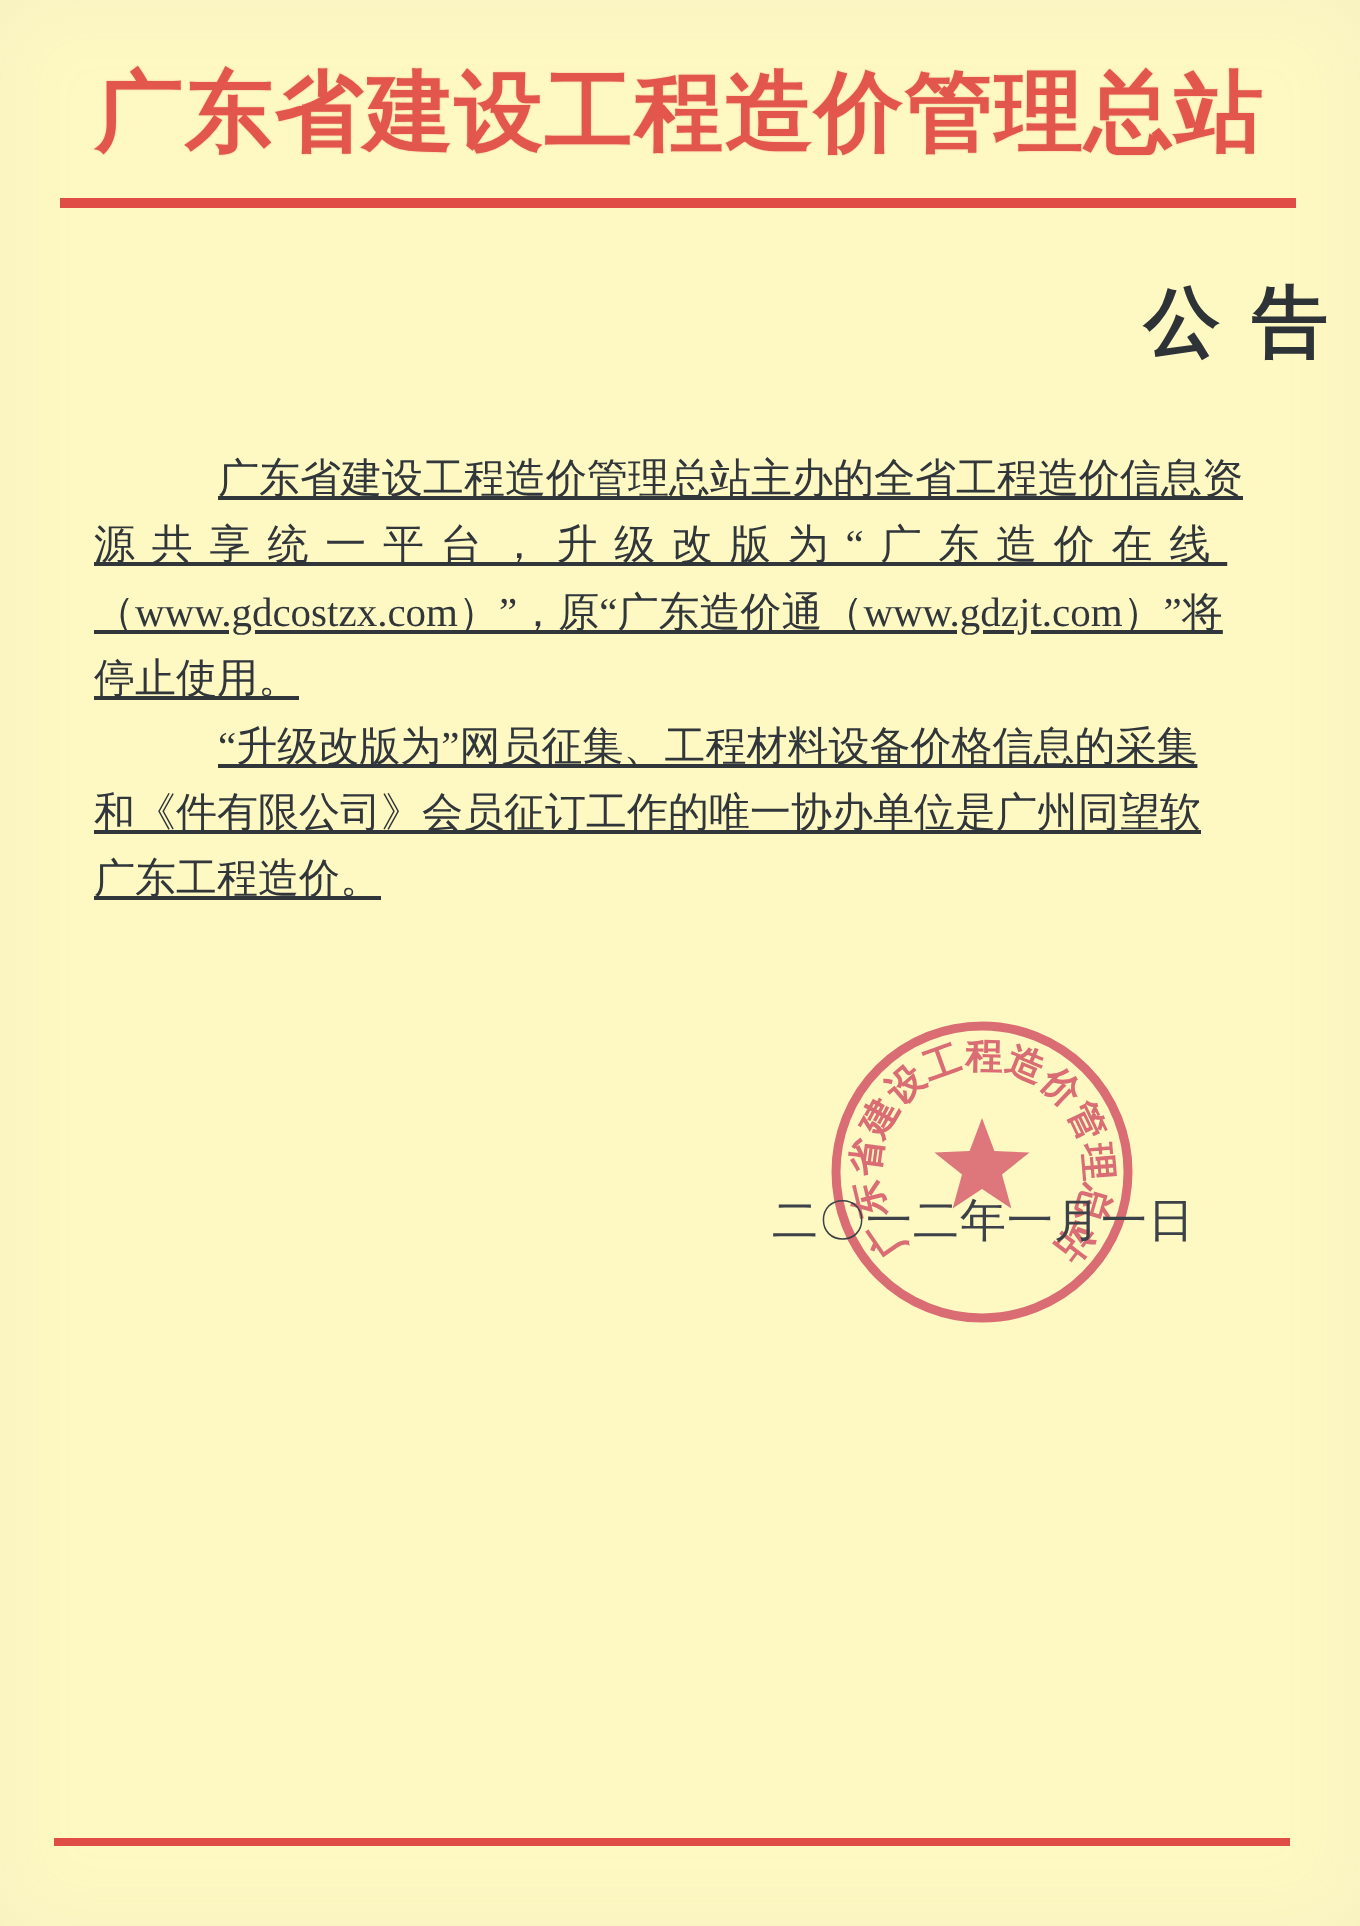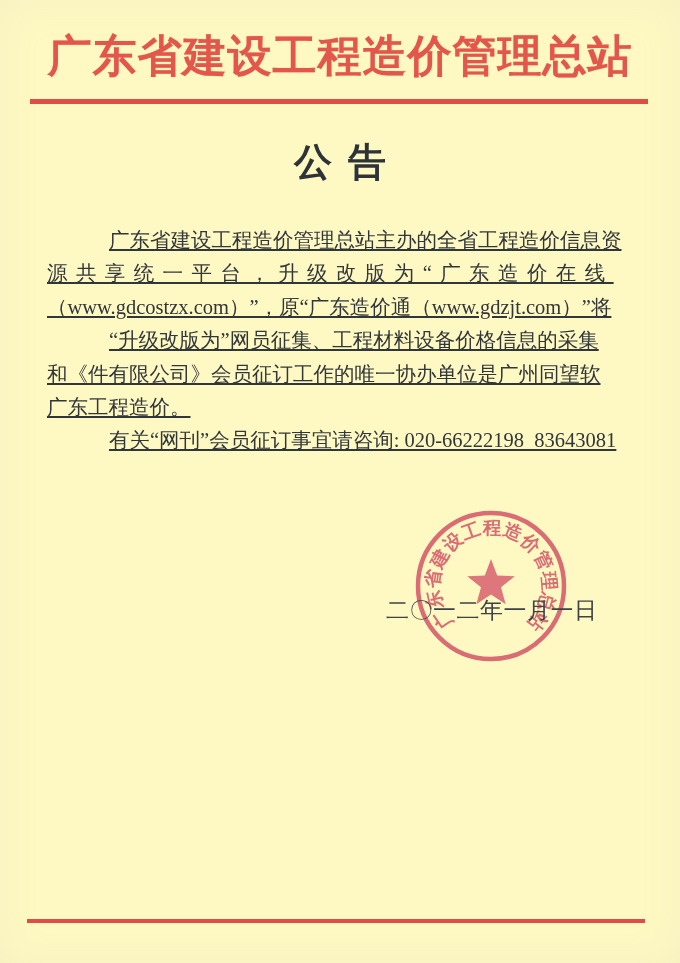--- a/index.html
+++ b/index.html
@@ -38,21 +38,21 @@
     left: 30px;
     width: 618px;
     height: 5px;
     background: #e04c46;
   }
   .notice-title {
     position: absolute;
     top: 138px;
     left: 0;
     right: 0;
-    text-align: center;
+    text-align: right;
     color: #2e3338;
     font-size: 38px;
     font-weight: bold;
     letter-spacing: 16px;
     padding-left: 16px;
     line-height: 48px;
   }
   .notice-body {
     position: absolute;
     top: 224px;
@@ -105,24 +105,24 @@
   <div class="org-title">广东省建设工程造价管理总站</div>
 
   <div class="rule-top"></div>
 
   <div class="notice-title">公告</div>
 
   <div class="notice-body">
       <div class="body-line indent">广东省建设工程造价管理总站主办的全省工程造价信息资</div>
       <div class="body-line wide">源共享统一平台，升级改版为“广东造价在线</div>
       <div class="body-line">（www.gdcostzx.com）”，原“广东造价通（www.gdzjt.com）”将</div>
+      <div class="body-line">停止使用。</div>
       <div class="body-line indent">“升级改版为”网员征集、工程材料设备价格信息的采集</div>
       <div class="body-line">和《件有限公司》会员征订工作的唯一协办单位是广州同望软</div>
       <div class="body-line">广东工程造价。</div>
-      <div class="body-line indent">有关“网刊”会员征订事宜请咨询: 020-66222198  83643081</div>
     </div>
 
   <svg class="seal" viewBox="0 0 200 200" xmlns="http://www.w3.org/2000/svg">
     <circle cx="100" cy="100" r="73" fill="none" stroke="#d6596a" stroke-width="4.5"></circle>
     <polygon fill="#d6596a" fill-opacity="0.92" points="100,73 106.2,89.5 123.8,90.3 110,101.2 114.7,118.2 100,108.5 85.3,118.2 90,101.2 76.2,90.3 93.8,89.5"></polygon>
     <defs>
       <path id="sealTextArc" d="M 63.2 136.8 A 52 52 0 1 1 136.8 136.8" fill="none"></path>
     </defs>
     <text font-size="18.5" font-weight="bold" fill="#d6596a" letter-spacing="0.5" font-family="Liberation Serif, DejaVu Serif, serif">
       <textPath href="#sealTextArc" startOffset="0">广东省建设工程造价管理总站</textPath>

